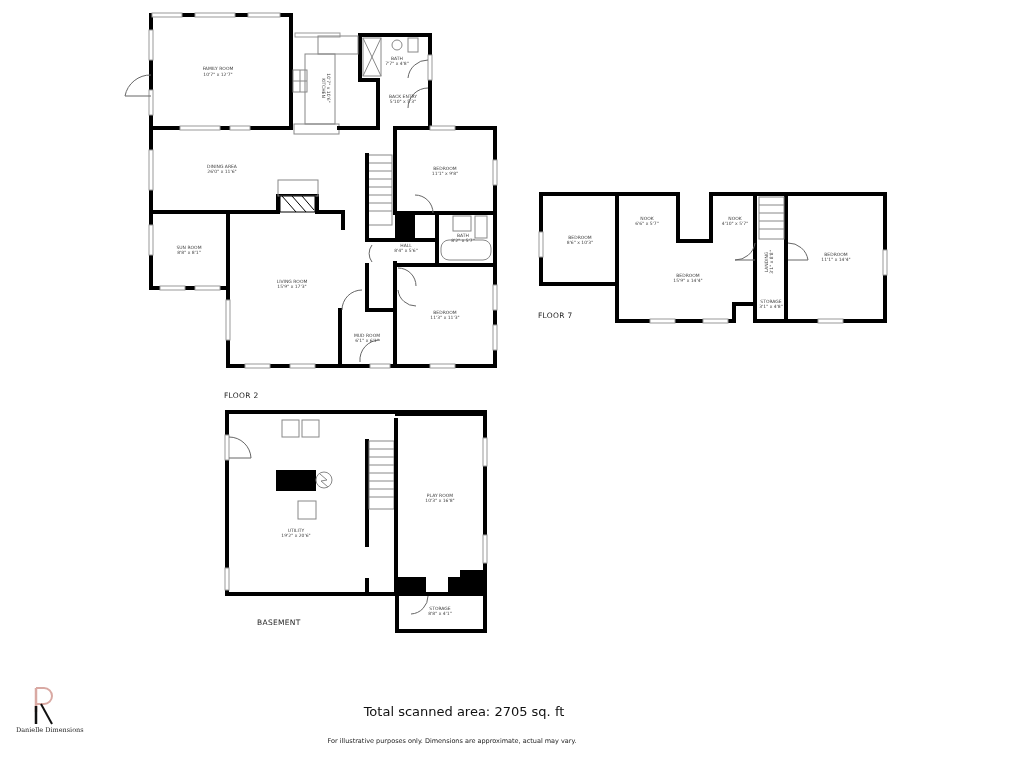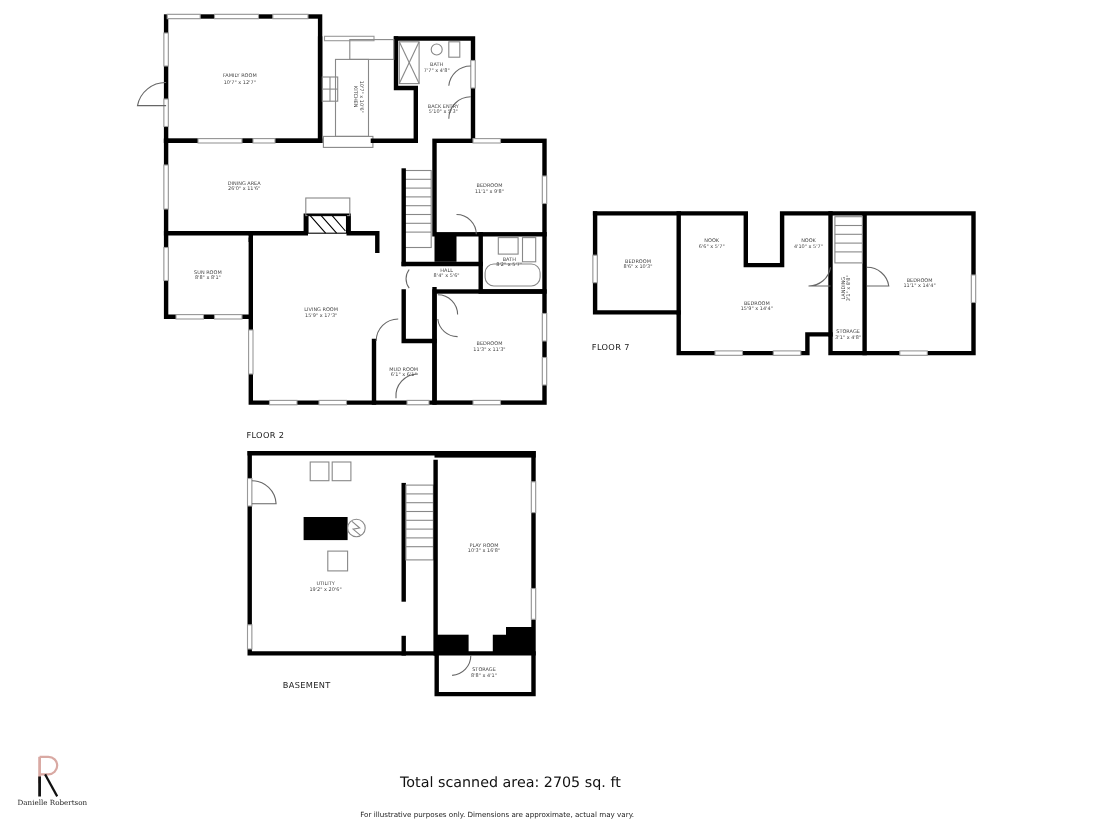--- a/index.html
+++ b/index.html
@@ -229,16 +229,16 @@
     <path d="M36 688 L44 688 A8 8 0 0 1 44 704 L36 704" stroke="#d9a9a3" stroke-width="2" fill="none"></path>
     <path d="M36 706 L36 724" stroke="#111" stroke-width="2.5"></path>
     <path d="M41 704 L52 724" stroke="#111" stroke-width="2"></path>
   </g>
 </svg>
 
 <div class="fl" style="left:224px;top:391px;">FLOOR 2</div>
 <div class="fl" style="left:538px;top:311px;">FLOOR 7</div>
 <div class="fl" style="left:221px;top:618px;padding-left:36px;">BASEMENT</div>
 
-<div class="brand">Danielle Robertson</div>
+<div class="brand">Danielle Dimensions</div>
 
 <div class="total">Total scanned area: 2705 sq. ft</div>
 <div class="disc">For illustrative purposes only. Dimensions are approximate, actual may vary.</div>
 
 </body></html>

